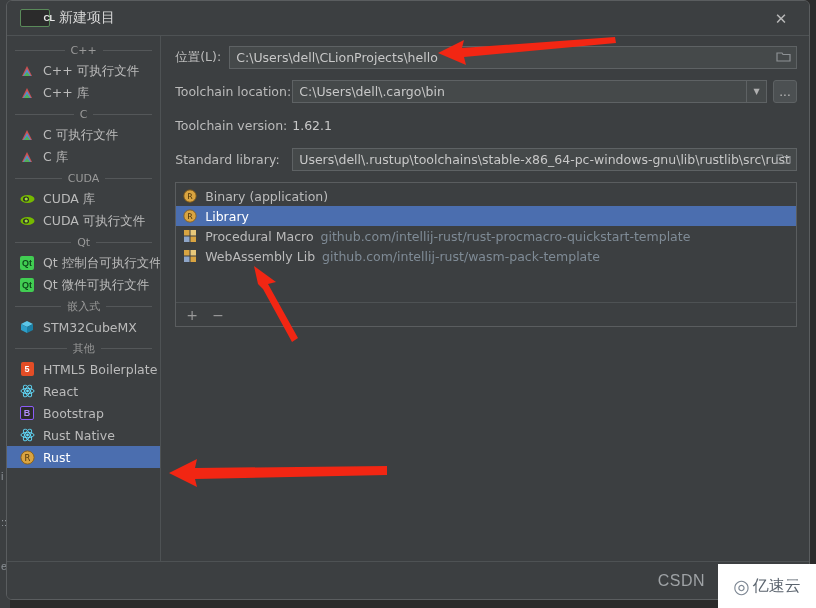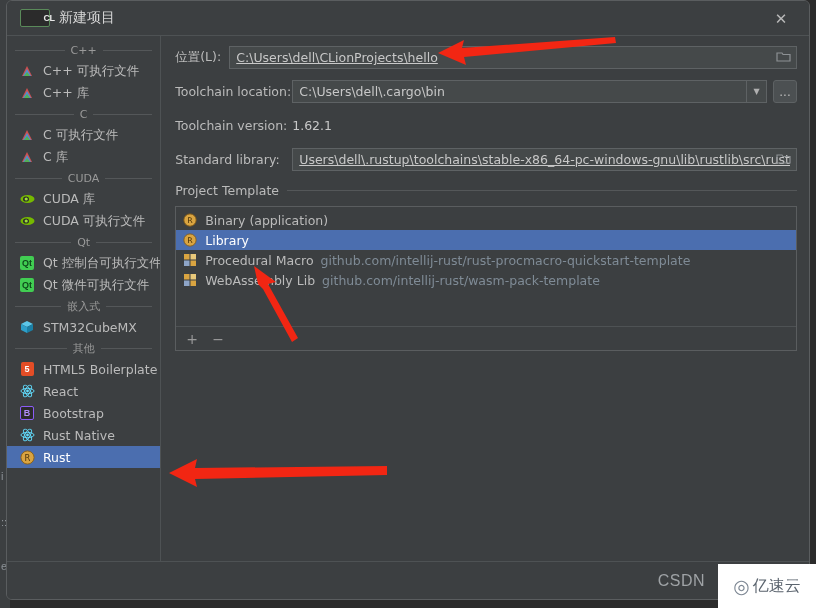--- a/index.html
+++ b/index.html
@@ -126,21 +126,20 @@
   .txtfield {
     flex: 1; height: 23px;
     background: #45494a;
     border: 1px solid #5e6264;
     color: #c8c8c8; font-size: 12.5px;
     display: flex; align-items: center;
     padding: 0 6px;
     font-family: "DejaVu Sans", sans-serif;
     overflow: hidden; white-space: nowrap;
     position: relative;
-    text-decoration: underline;
   }
   .txtfield .folder {
     position: absolute; right: 4px; top: 3px;
     width: 16px; height: 14px;
   }
   .plainval {
     color: #c8c8c8; font-size: 12.5px;
     font-family: "DejaVu Sans", sans-serif;
   }
   .combo {
@@ -455,24 +454,20 @@
           <div class="txtfield">
             <span>Users\dell\.rustup\toolchains\stable-x86_64-pc-windows-gnu\lib\rustlib\src\rust</span>
             <span class="folder">
               <svg width="15" height="13" viewBox="0 0 15 13">
                   <path d="M1 3 L6 3 L7 4.5 L14 4.5 L14 11 L1 11 Z" fill="none" stroke="#8d9194" stroke-width="1.2"></path>
                 </svg>
             </span>
           </div>
         </div>
 
-        <div class="section-head">
-          <div class="lbl">Project Template</div>
-          <div class="line"></div>
-        </div>
 
         <div class="template-box">
           <div class="template-list">
 
             <div class="tmpl-row">
               <span class="ico">
                 <svg width="14" height="14" viewBox="0 0 16 16">
                     <circle cx="8" cy="8" r="7" fill="#d9a441" stroke="#8a5f16" stroke-width="1"></circle>
                     <text x="8" y="11.5" font-size="9" font-family="DejaVu Sans" text-anchor="middle" fill="#4a3208">R</text>
                   </svg>

